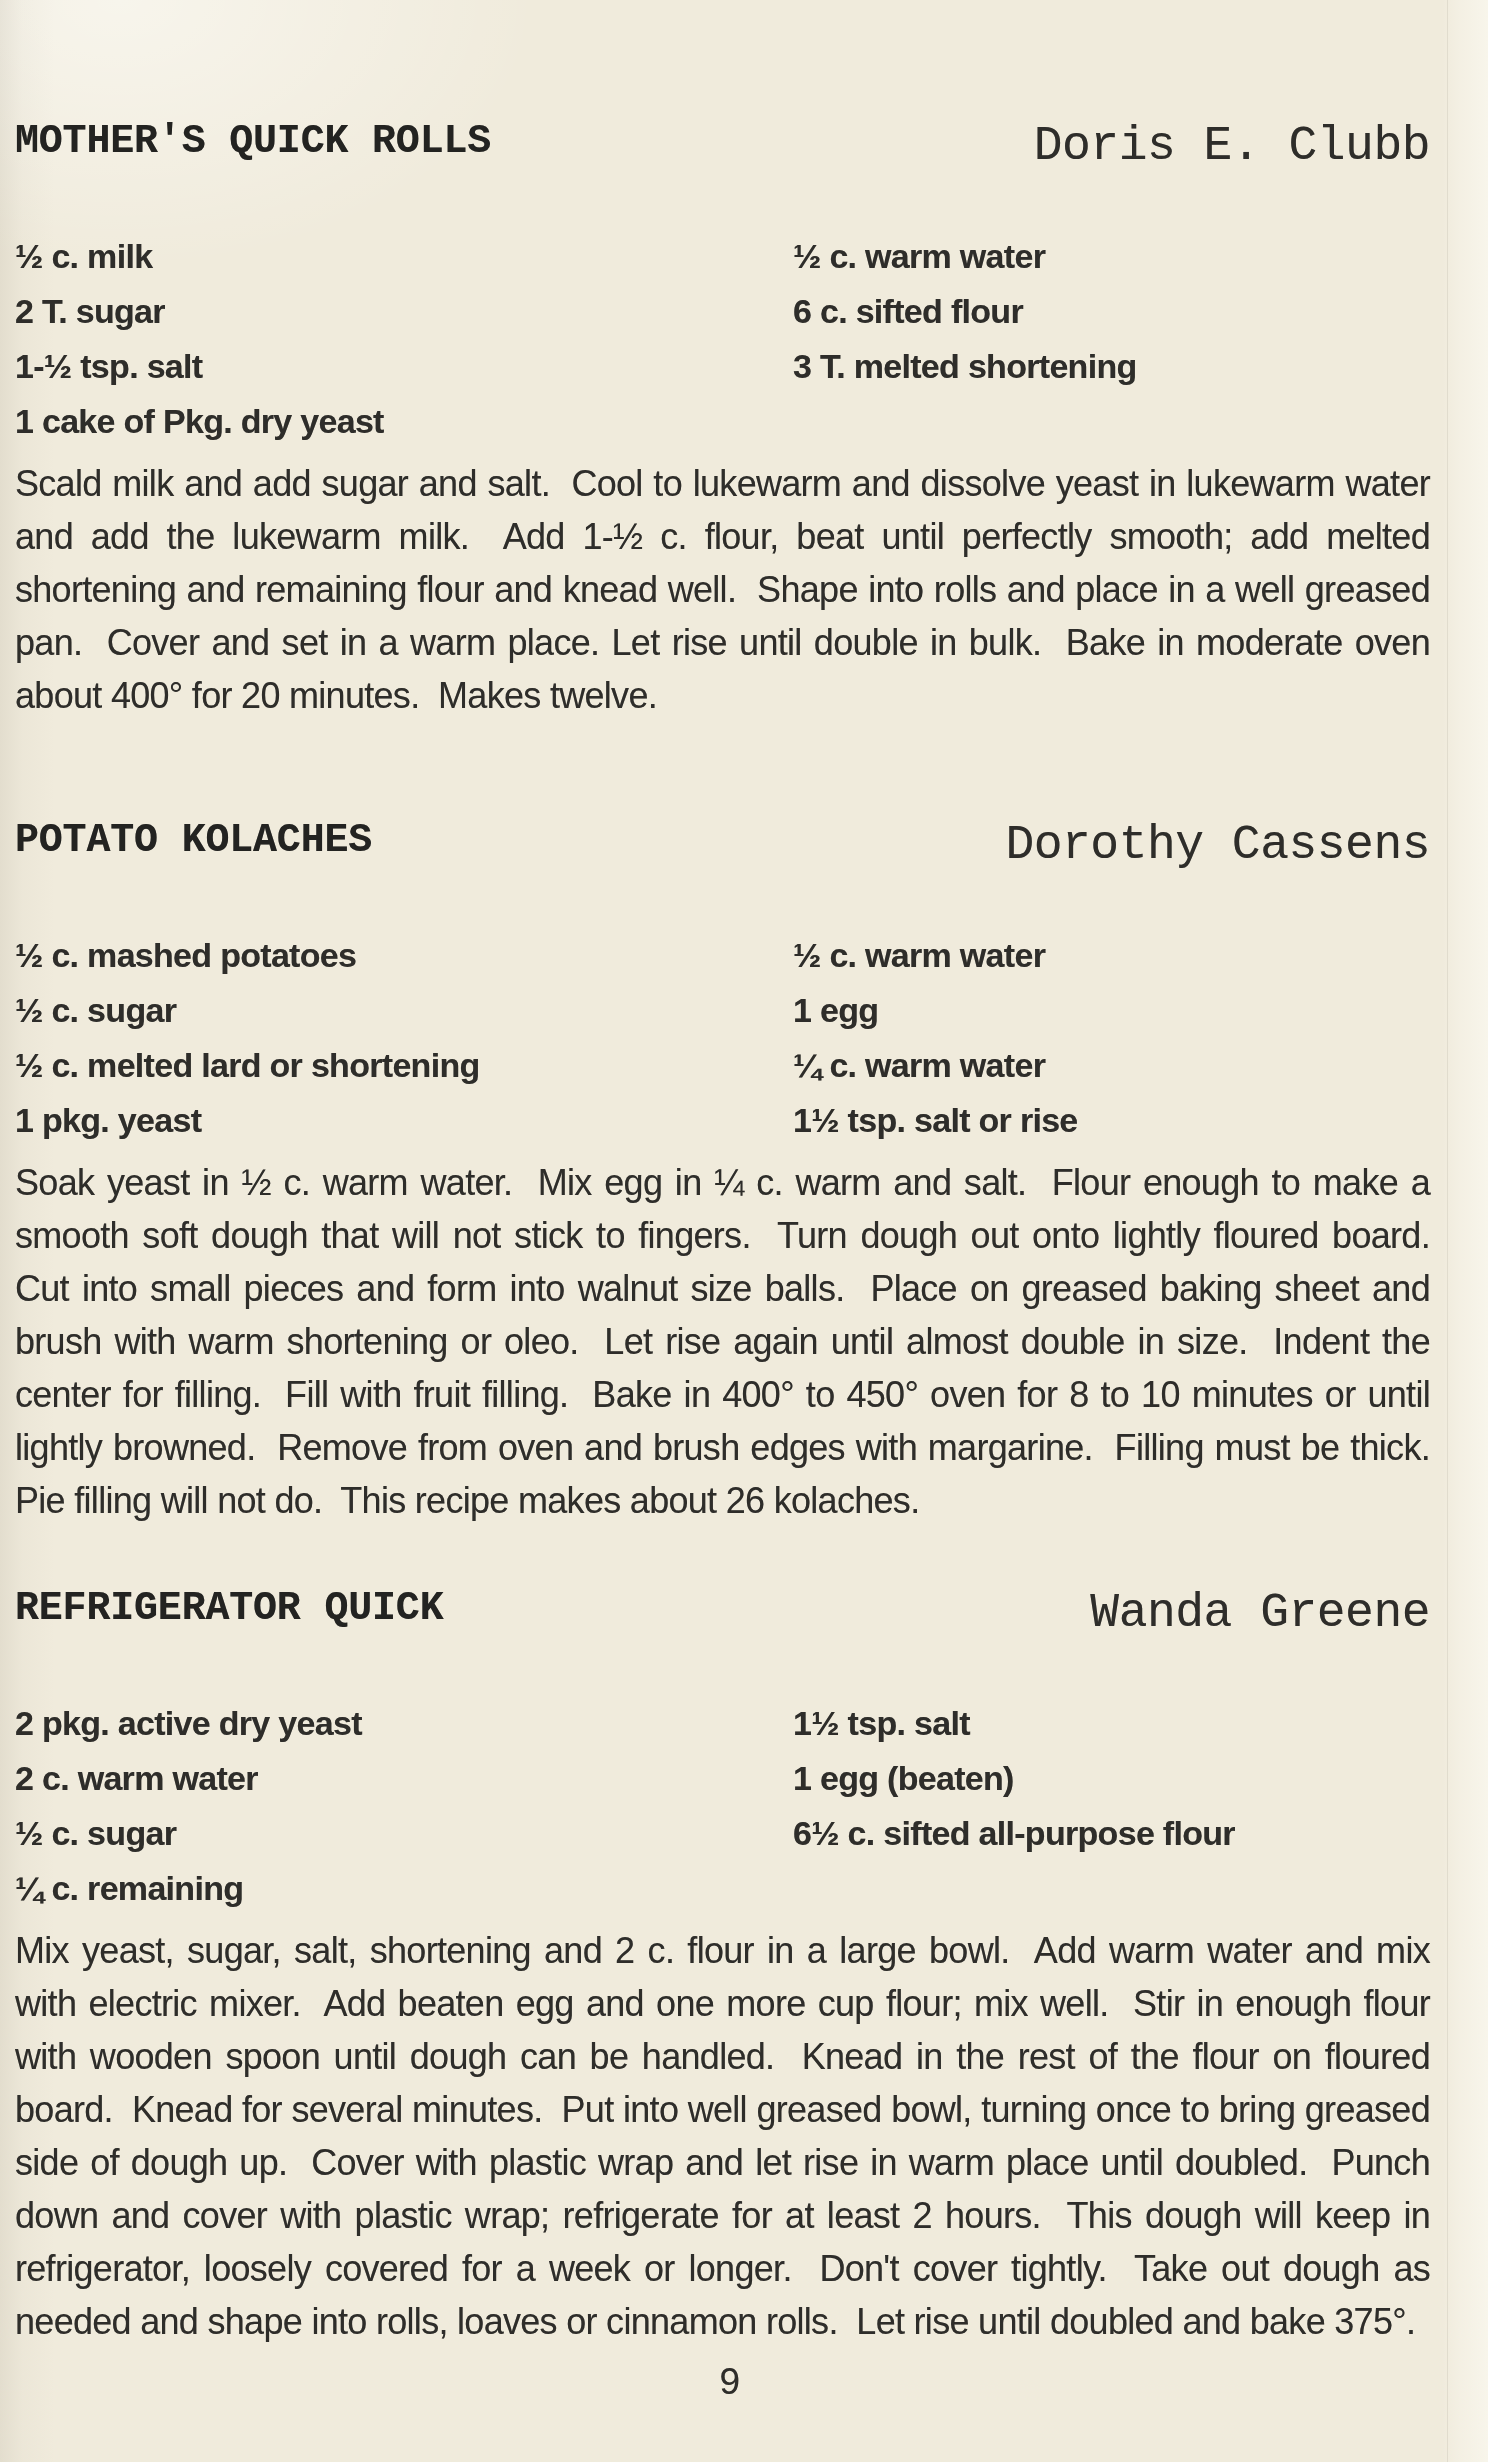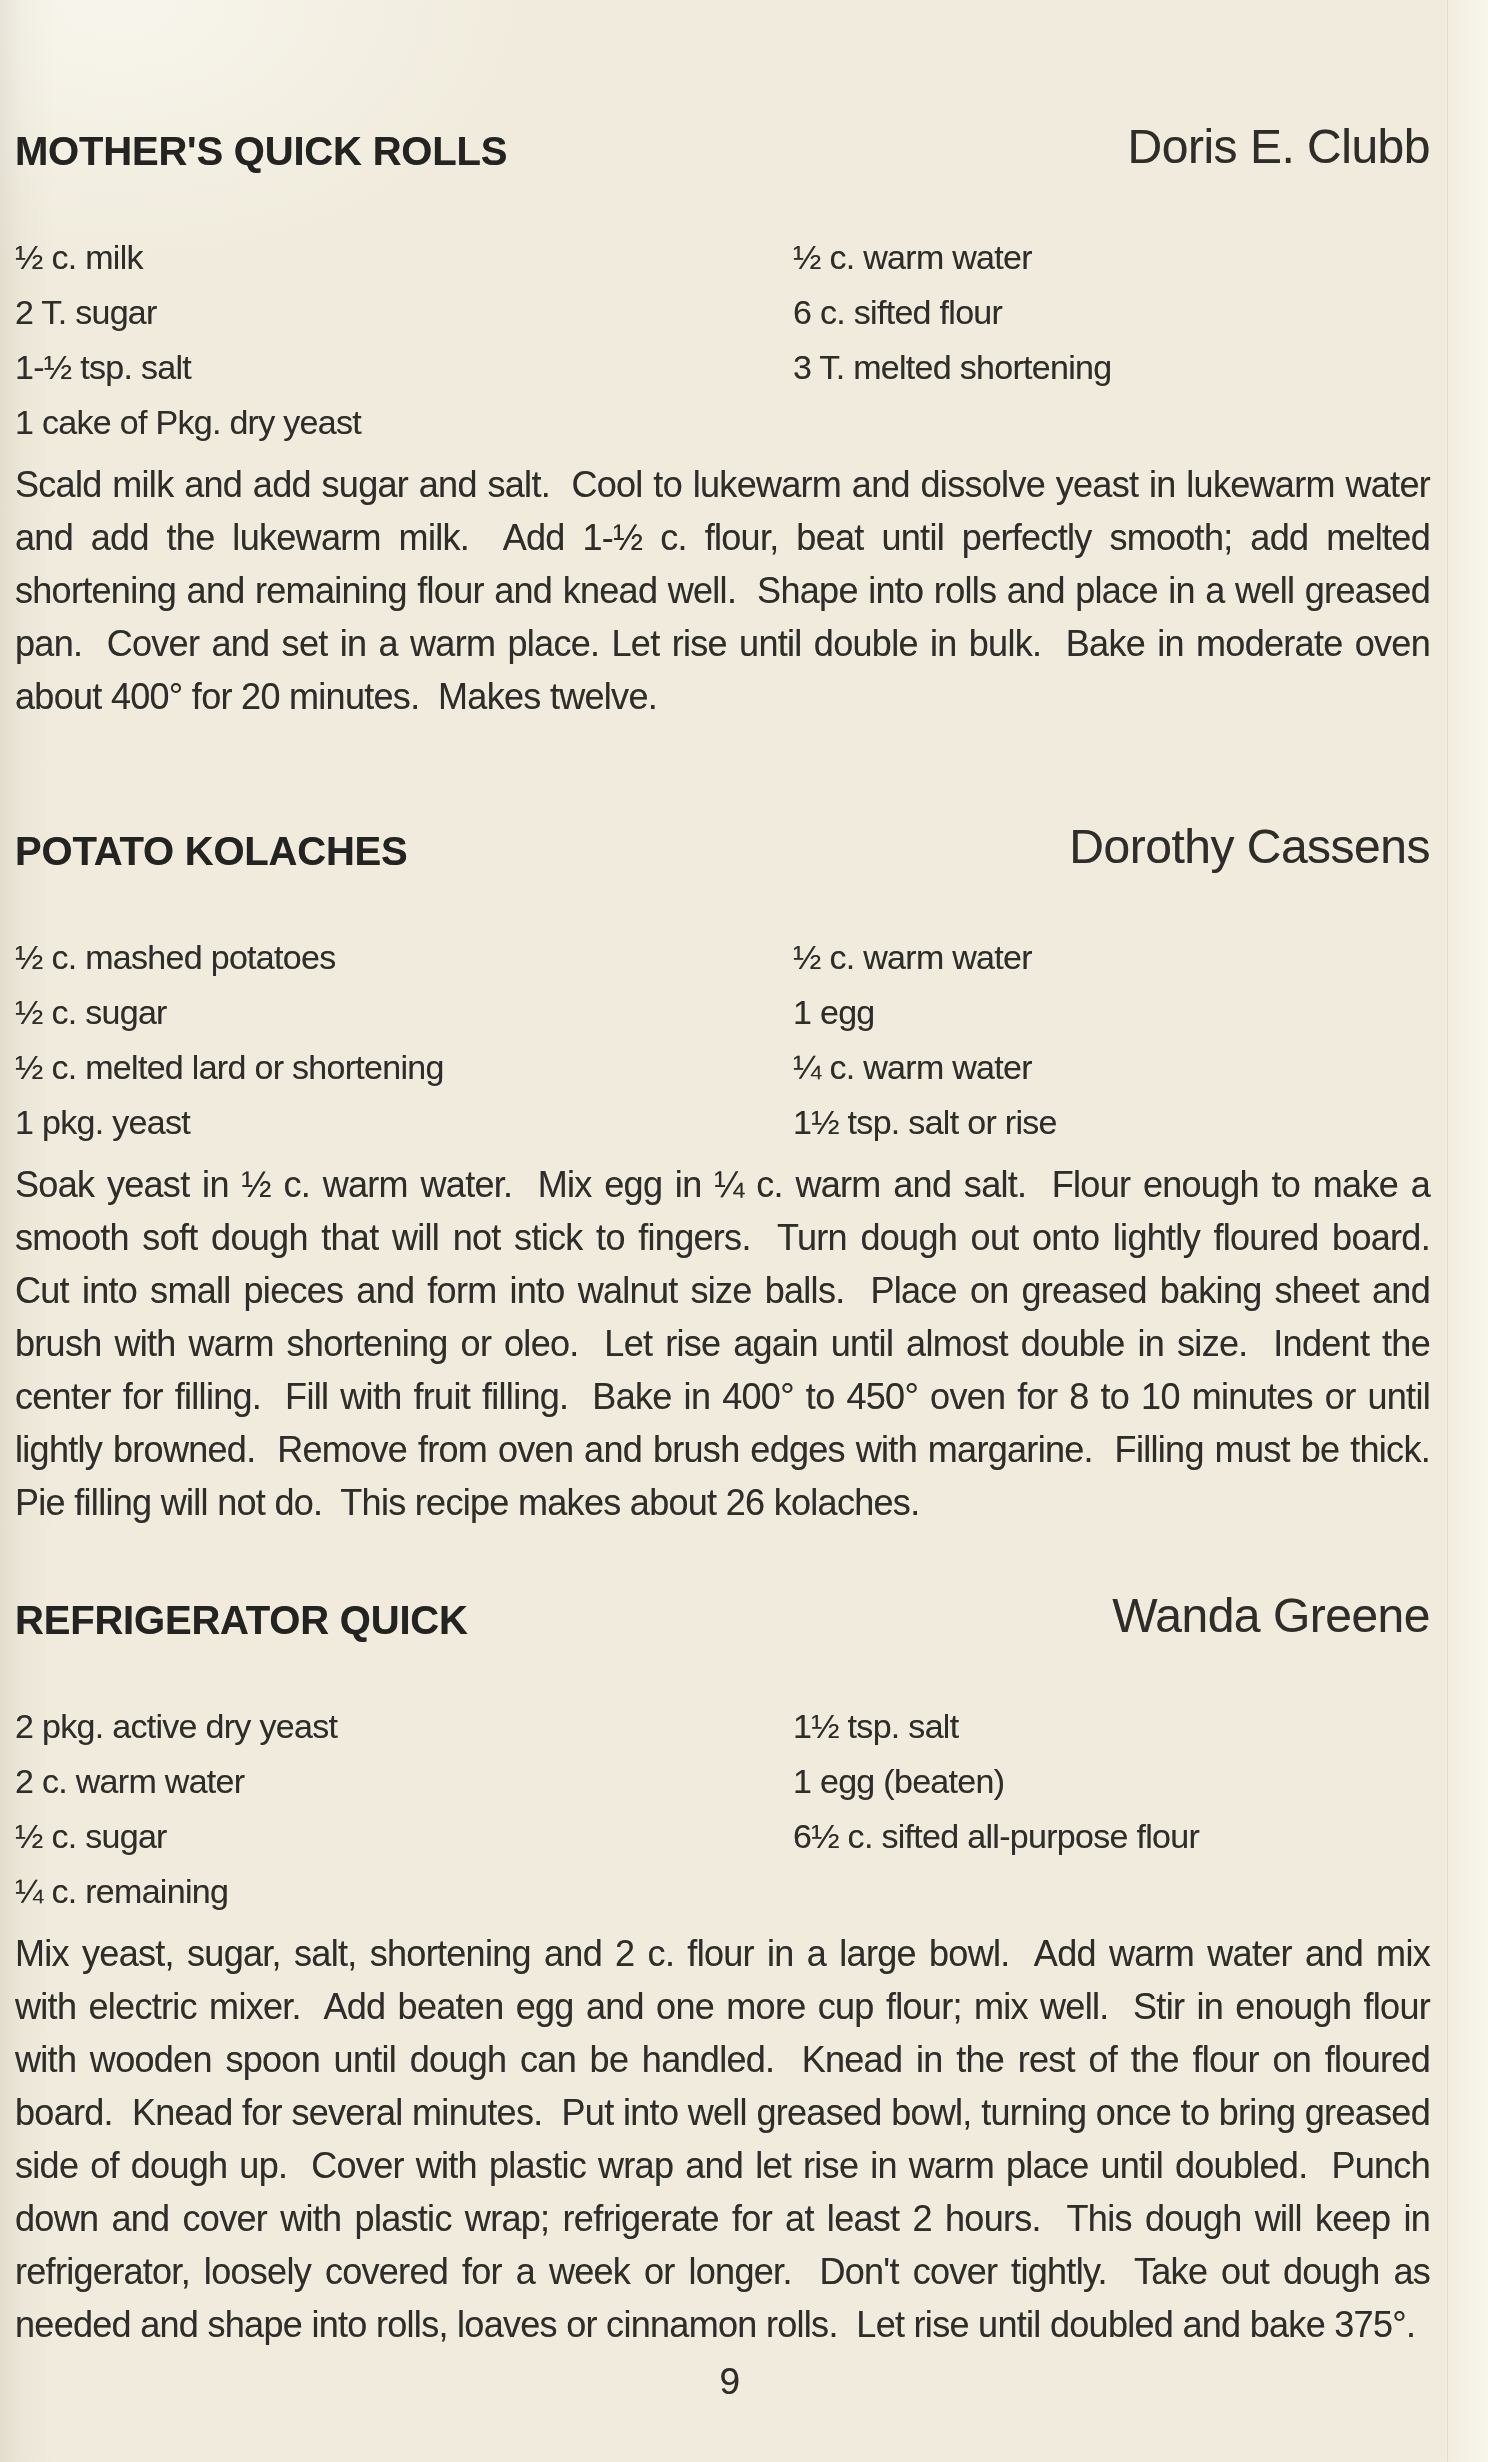--- a/index.html
+++ b/index.html
@@ -27,21 +27,22 @@
     position: absolute;
     top: 0;
     right: 41px;
     width: 1px;
     height: 100%;
     background: rgba(90,80,60,0.10);
   }
   .recipe-header {
     display: flex;
     justify-content: space-between;
-    align-items: flex-end;
+    align-items: flex-start;
+    font-family: Liberation Mono, monospace;
   }
   .recipe-title {
     margin: 0;
     font-size: 40px;
     font-weight: 700;
     letter-spacing: -0.2px;
     color: #232321;
     text-shadow: 0 0 0.5px rgba(0,0,0,0.35);
   }
   .recipe-author {
@@ -60,20 +61,21 @@
     list-style: none;
     margin: 0;
     padding: 0;
   }
   .ingredients li {
     font-size: 34px;
     line-height: 55px;
     letter-spacing: -0.7px;
     white-space: nowrap;
     text-shadow: 0 0 0.5px rgba(0,0,0,0.3);
+    font-weight: bold;
   }
   .instructions {
     margin: 8px 0 0 0;
     font-size: 36px;
     line-height: 53px;
     letter-spacing: -0.7px;
     text-align: justify;
     white-space: pre-wrap;
     text-shadow: 0 0 0.5px rgba(0,0,0,0.3);
   }

